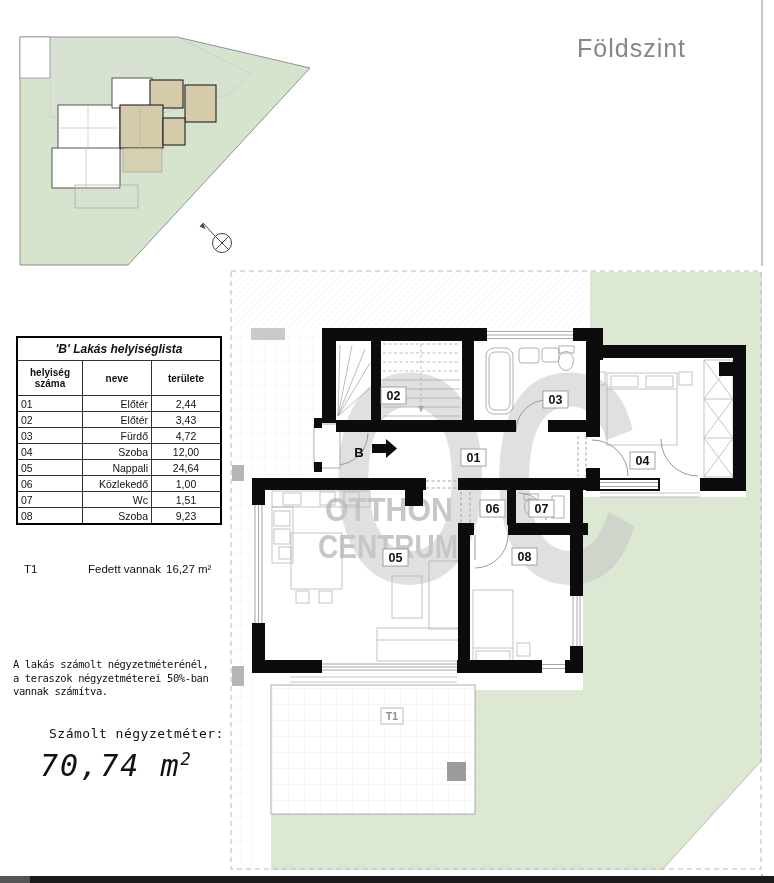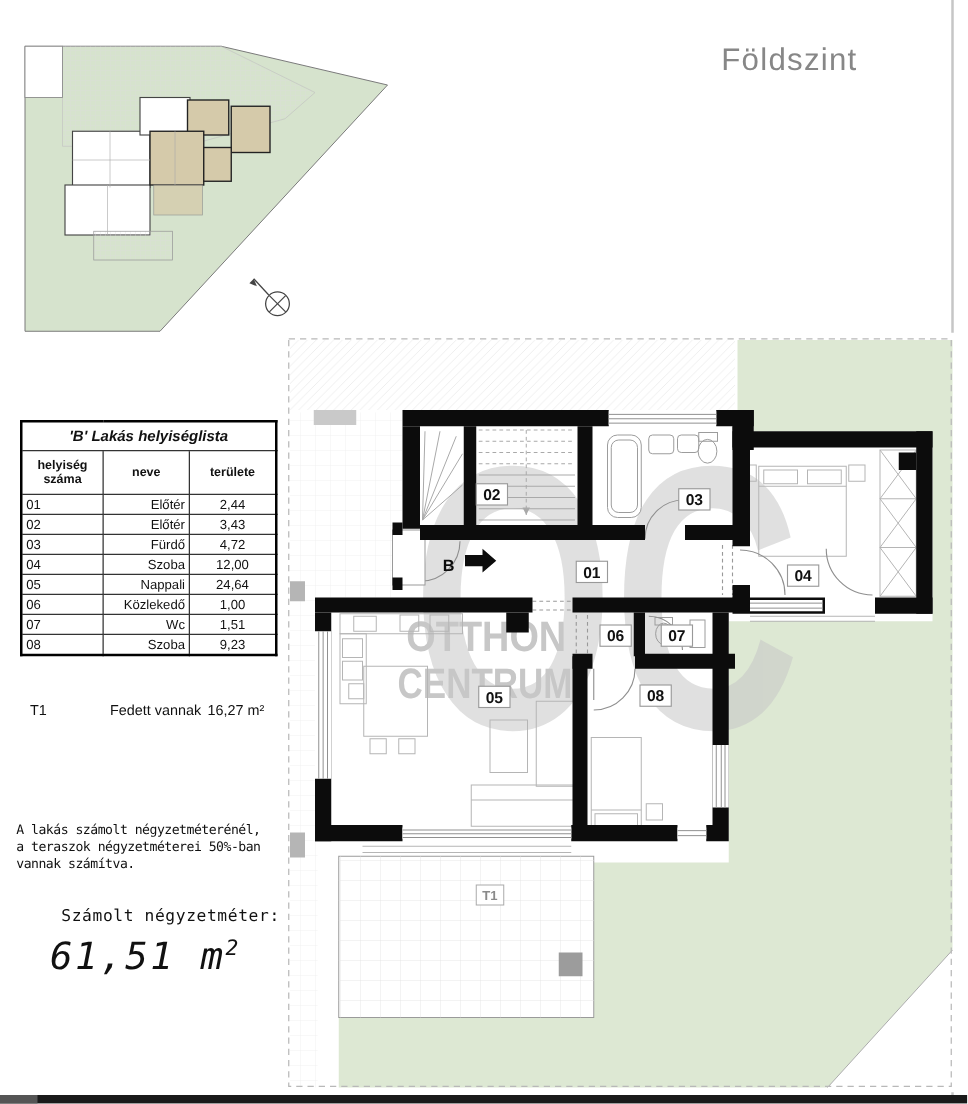--- a/index.html
+++ b/index.html
@@ -147,21 +147,21 @@
     <span class="code">T1</span>
     <span class="name">Fedett vannak</span>
     <span class="area">16,27 m²</span>
   </div>
 
   <div class="note cad">A lakás számolt négyzetméterénél,
 a teraszok négyzetméterei 50%-ban
 vannak számítva.</div>
 
   <div class="computed-label cad">Számolt négyzetméter:</div>
-  <div class="computed-value cad"><span>61,51</span>&nbsp;<span>m</span><sup>2</sup></div>
+  <div class="computed-value cad"><span>70,74</span>&nbsp;<span>m</span><sup>2</sup></div>
 
   <svg viewBox="226 266 540 608" style="position:absolute;left:226px;top:266px;width:540px;height:608px">
     <defs>
       <pattern id="pGrid" width="16" height="16" patternUnits="userSpaceOnUse">
         <path d="M16 0H0V16" fill="none" stroke="#e4e4e4" stroke-width="0.7"></path>
       </pattern>
       <pattern id="pGhost" width="12" height="12" patternUnits="userSpaceOnUse">
         <path d="M12 0H0V12" fill="none" stroke="#f0f0f0" stroke-width="0.7"></path>
       </pattern>
       <pattern id="pDiag" width="7" height="7" patternUnits="userSpaceOnUse">

